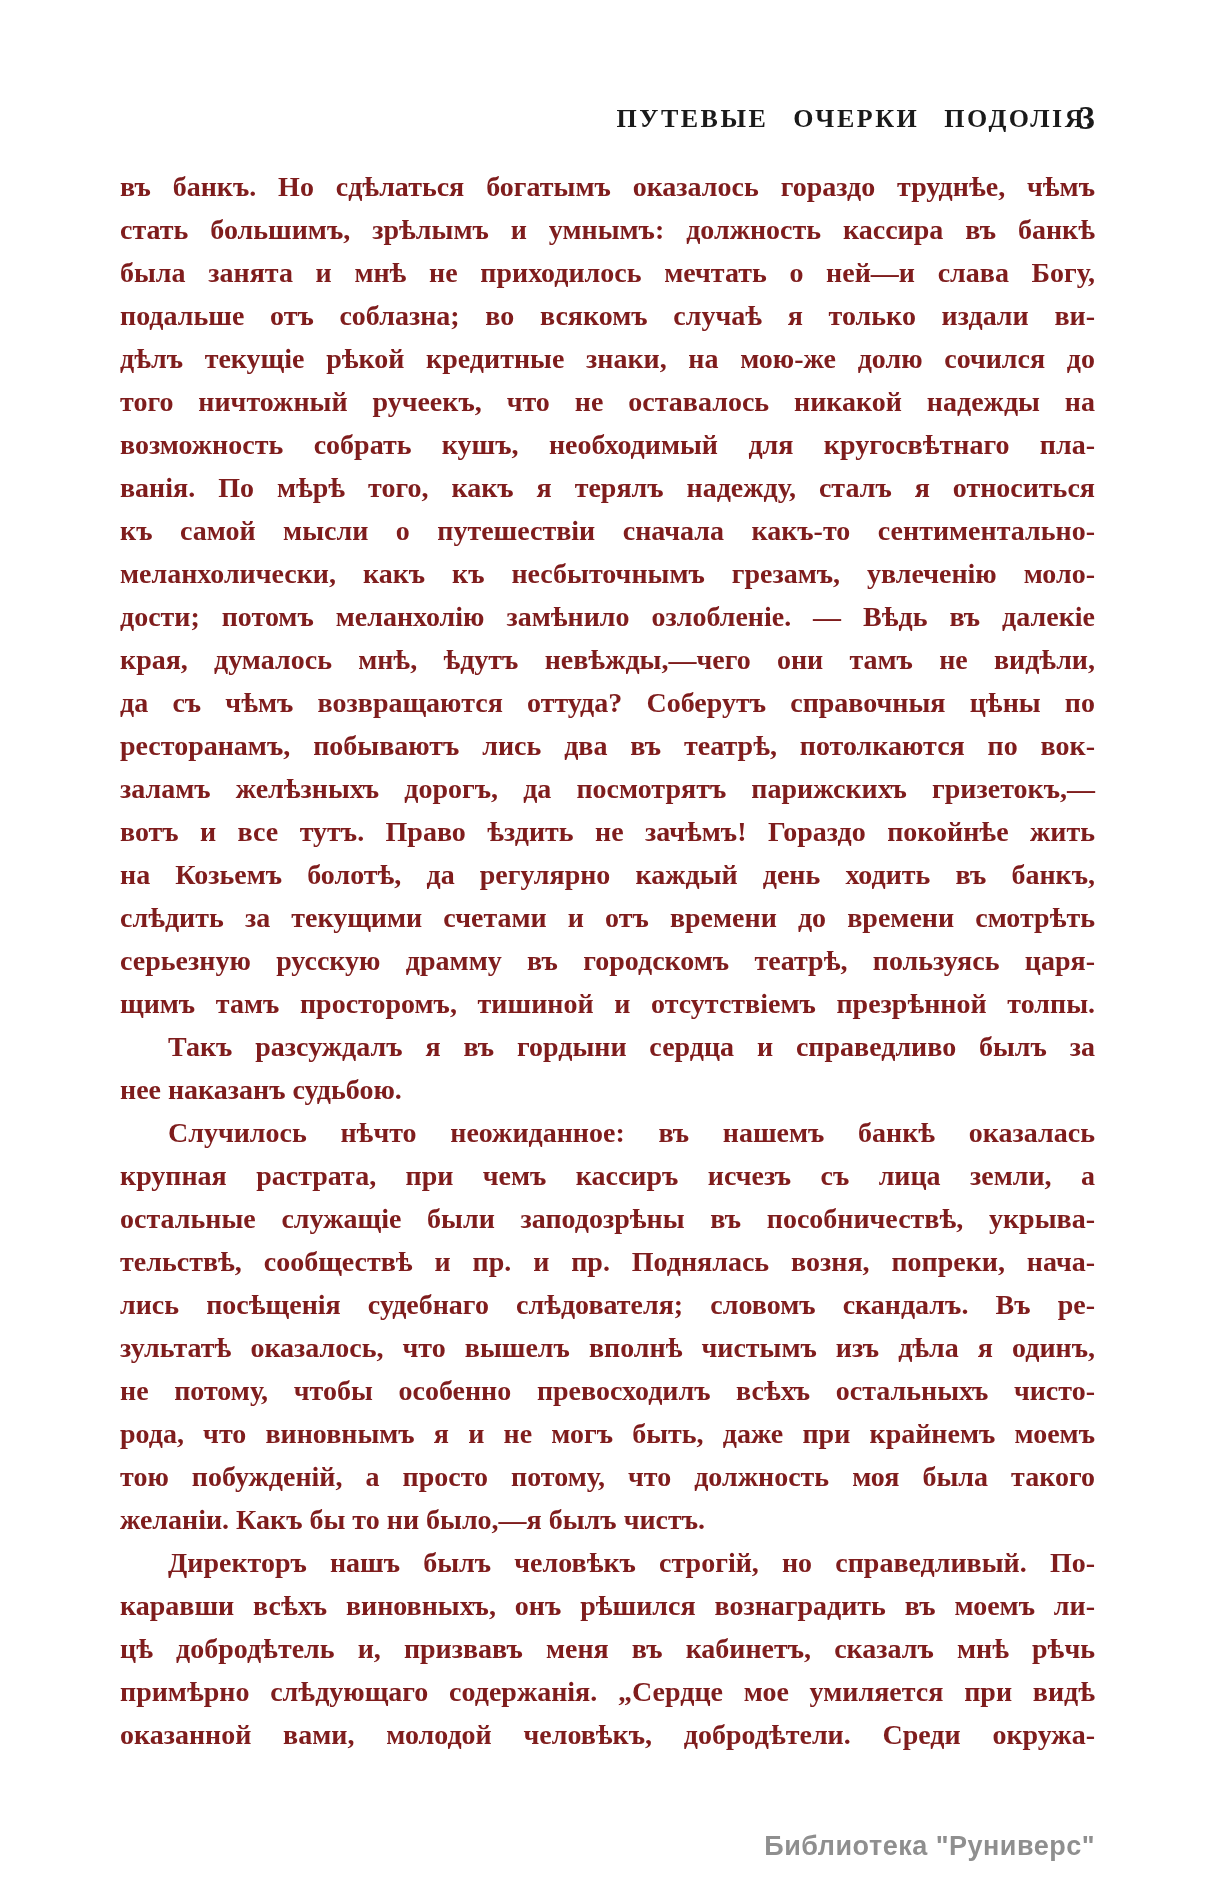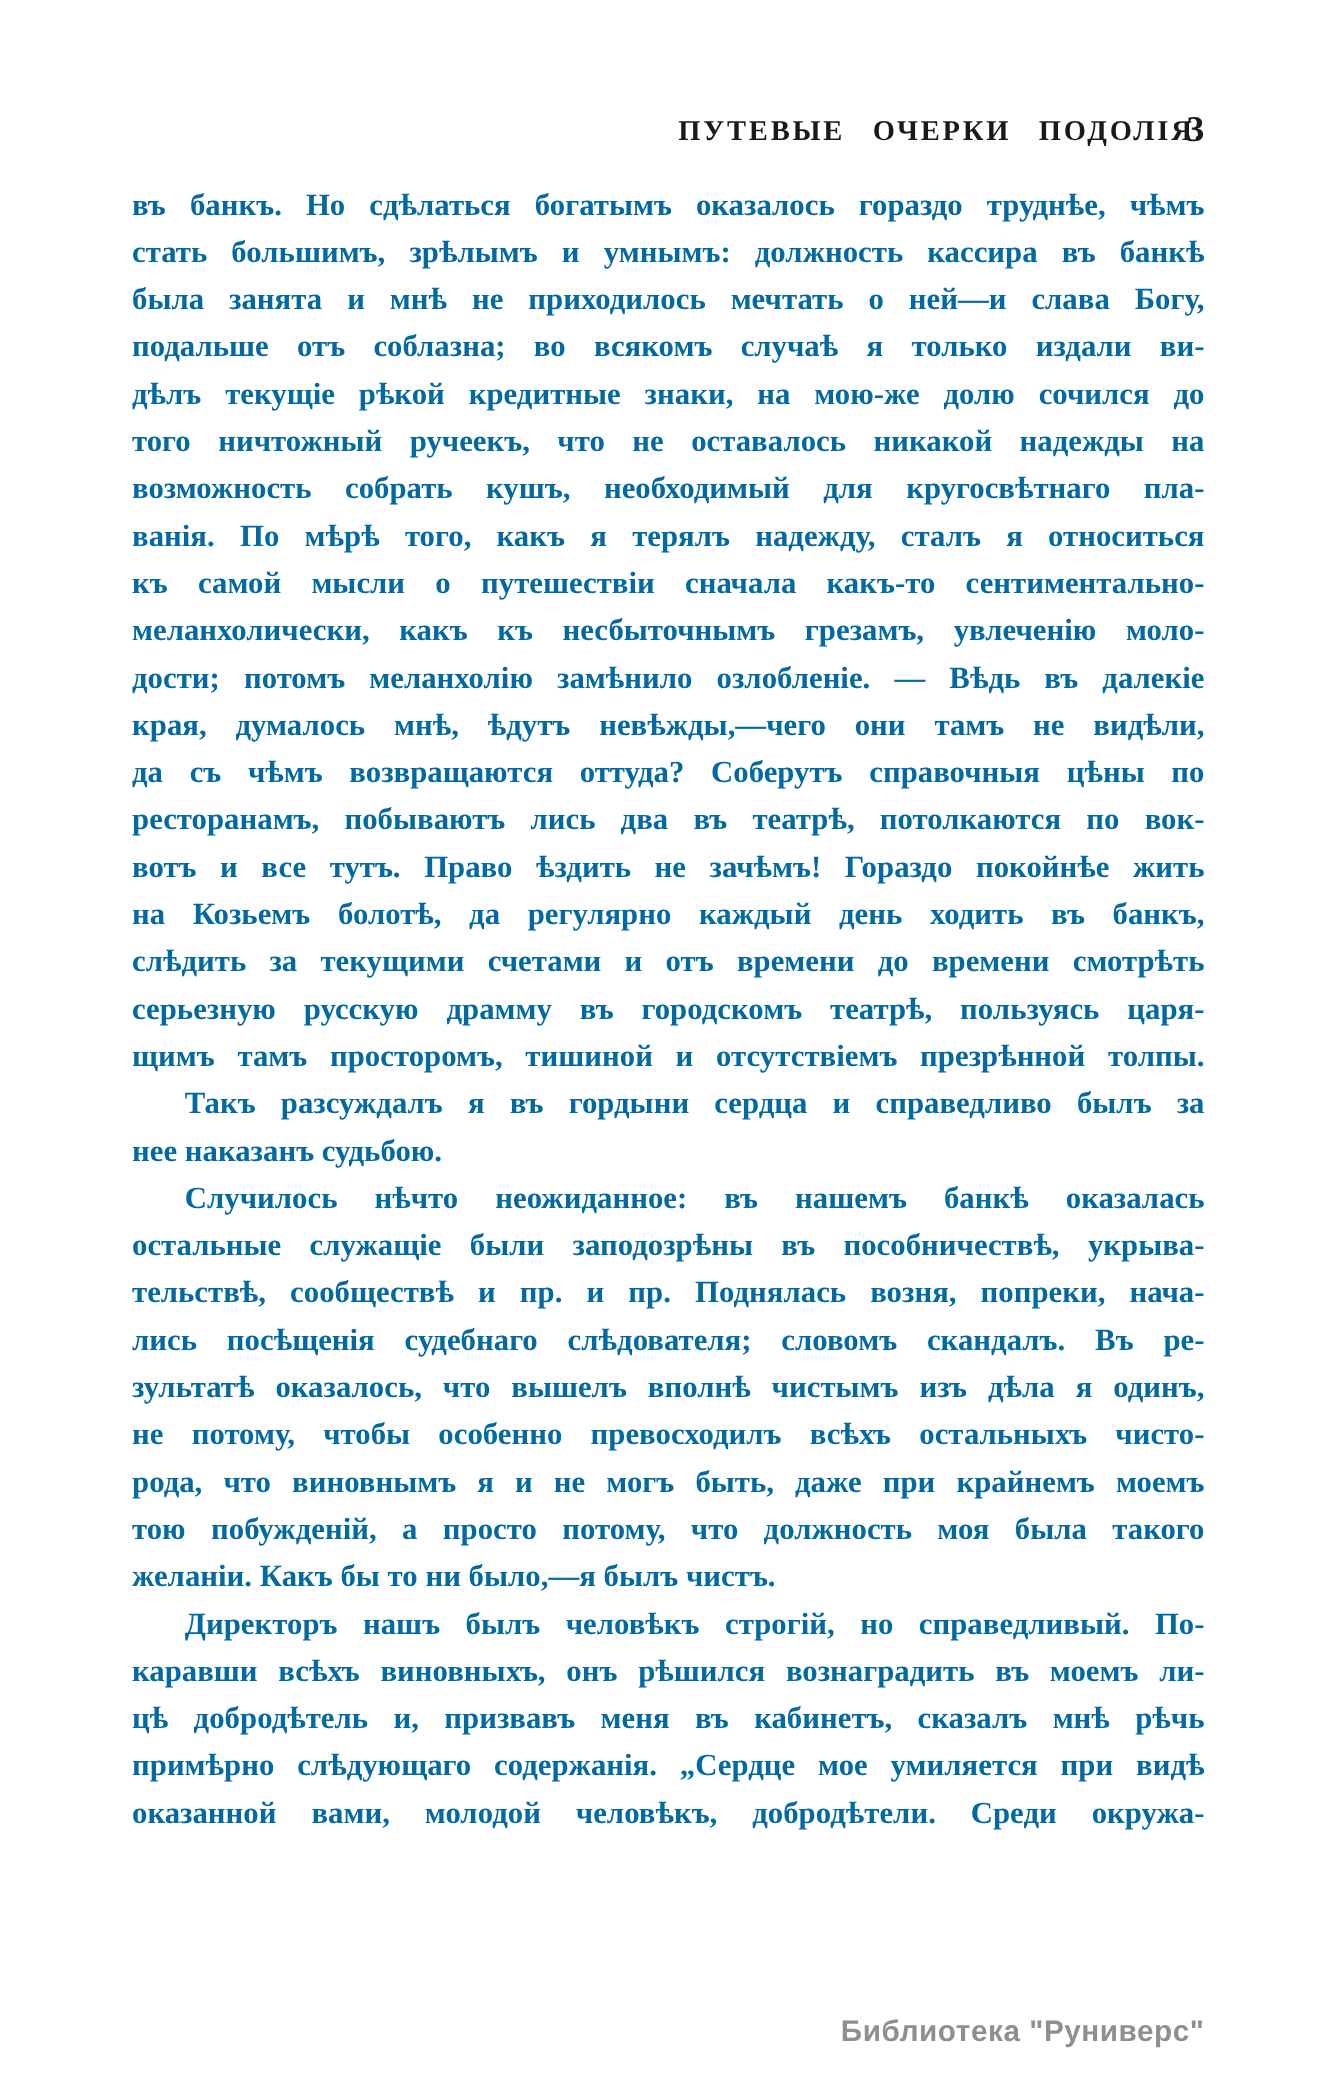--- a/index.html
+++ b/index.html
@@ -50,21 +50,21 @@
     width: 975px;
   }
   .line {
     height: 43px;
     line-height: 43px;
     font-size: 28px;
     font-weight: bold;
     text-align: justify;
     text-align-last: justify;
     white-space: nowrap;
-    color: #0369a1;
+    color: #7f1d1d;
   }
   .line.indent {
     text-indent: 48px;
   }
   .line.end {
     text-align: center;
     text-align-last: left;
   }
   .watermark {
     position: absolute;
@@ -95,28 +95,30 @@
       <div class="line">дѣлъ текущіе рѣкой кредитные знаки, на мою-же долю сочился до</div>
       <div class="line">того ничтожный ручеекъ, что не оставалось никакой надежды на</div>
       <div class="line">возможность собрать кушъ, необходимый для кругосвѣтнаго пла-</div>
       <div class="line">ванія. По мѣрѣ того, какъ я терялъ надежду, сталъ я относиться</div>
       <div class="line">къ самой мысли о путешествіи сначала какъ-то сентиментально-</div>
       <div class="line">меланхолически, какъ къ несбыточнымъ грезамъ, увлеченію моло-</div>
       <div class="line">дости; потомъ меланхолію замѣнило озлобленіе. — Вѣдь въ далекіе</div>
       <div class="line">края, думалось мнѣ, ѣдутъ невѣжды,—чего они тамъ не видѣли,</div>
       <div class="line">да съ чѣмъ возвращаются оттуда? Соберутъ справочныя цѣны по</div>
       <div class="line">ресторанамъ, побываютъ лись два въ театрѣ, потолкаются по вок-</div>
+      <div class="line">заламъ желѣзныхъ дорогъ, да посмотрятъ парижскихъ гризетокъ,—</div>
       <div class="line">вотъ и все тутъ. Право ѣздить не зачѣмъ! Гораздо покойнѣе жить</div>
       <div class="line">на Козьемъ болотѣ, да регулярно каждый день ходить въ банкъ,</div>
       <div class="line">слѣдить за текущими счетами и отъ времени до времени смотрѣть</div>
       <div class="line">серьезную русскую драмму въ городскомъ театрѣ, пользуясь царя-</div>
       <div class="line">щимъ тамъ просторомъ, тишиной и отсутствіемъ презрѣнной толпы.</div>
       <div class="line indent">Такъ разсуждалъ я въ гордыни сердца и справедливо былъ за</div>
       <div class="line end">нее наказанъ судьбою.</div>
       <div class="line indent">Случилось нѣчто неожиданное: въ нашемъ банкѣ оказалась</div>
+      <div class="line">крупная растрата, при чемъ кассиръ исчезъ съ лица земли, а</div>
       <div class="line">остальные служащіе были заподозрѣны въ пособничествѣ, укрыва-</div>
       <div class="line">тельствѣ, сообществѣ и пр. и пр. Поднялась возня, попреки, нача-</div>
       <div class="line">лись посѣщенія судебнаго слѣдователя; словомъ скандалъ. Въ ре-</div>
       <div class="line">зультатѣ оказалось, что вышелъ вполнѣ чистымъ изъ дѣла я одинъ,</div>
       <div class="line">не потому, чтобы особенно превосходилъ всѣхъ остальныхъ чисто-</div>
       <div class="line">рода, что виновнымъ я и не могъ быть, даже при крайнемъ моемъ</div>
       <div class="line">тою побужденій, а просто потому, что должность моя была такого</div>
       <div class="line end">желаніи. Какъ бы то ни было,—я былъ чистъ.</div>
       <div class="line indent">Директоръ нашъ былъ человѣкъ строгій, но справедливый. По-</div>
       <div class="line">каравши всѣхъ виновныхъ, онъ рѣшился вознаградить въ моемъ ли-</div>

